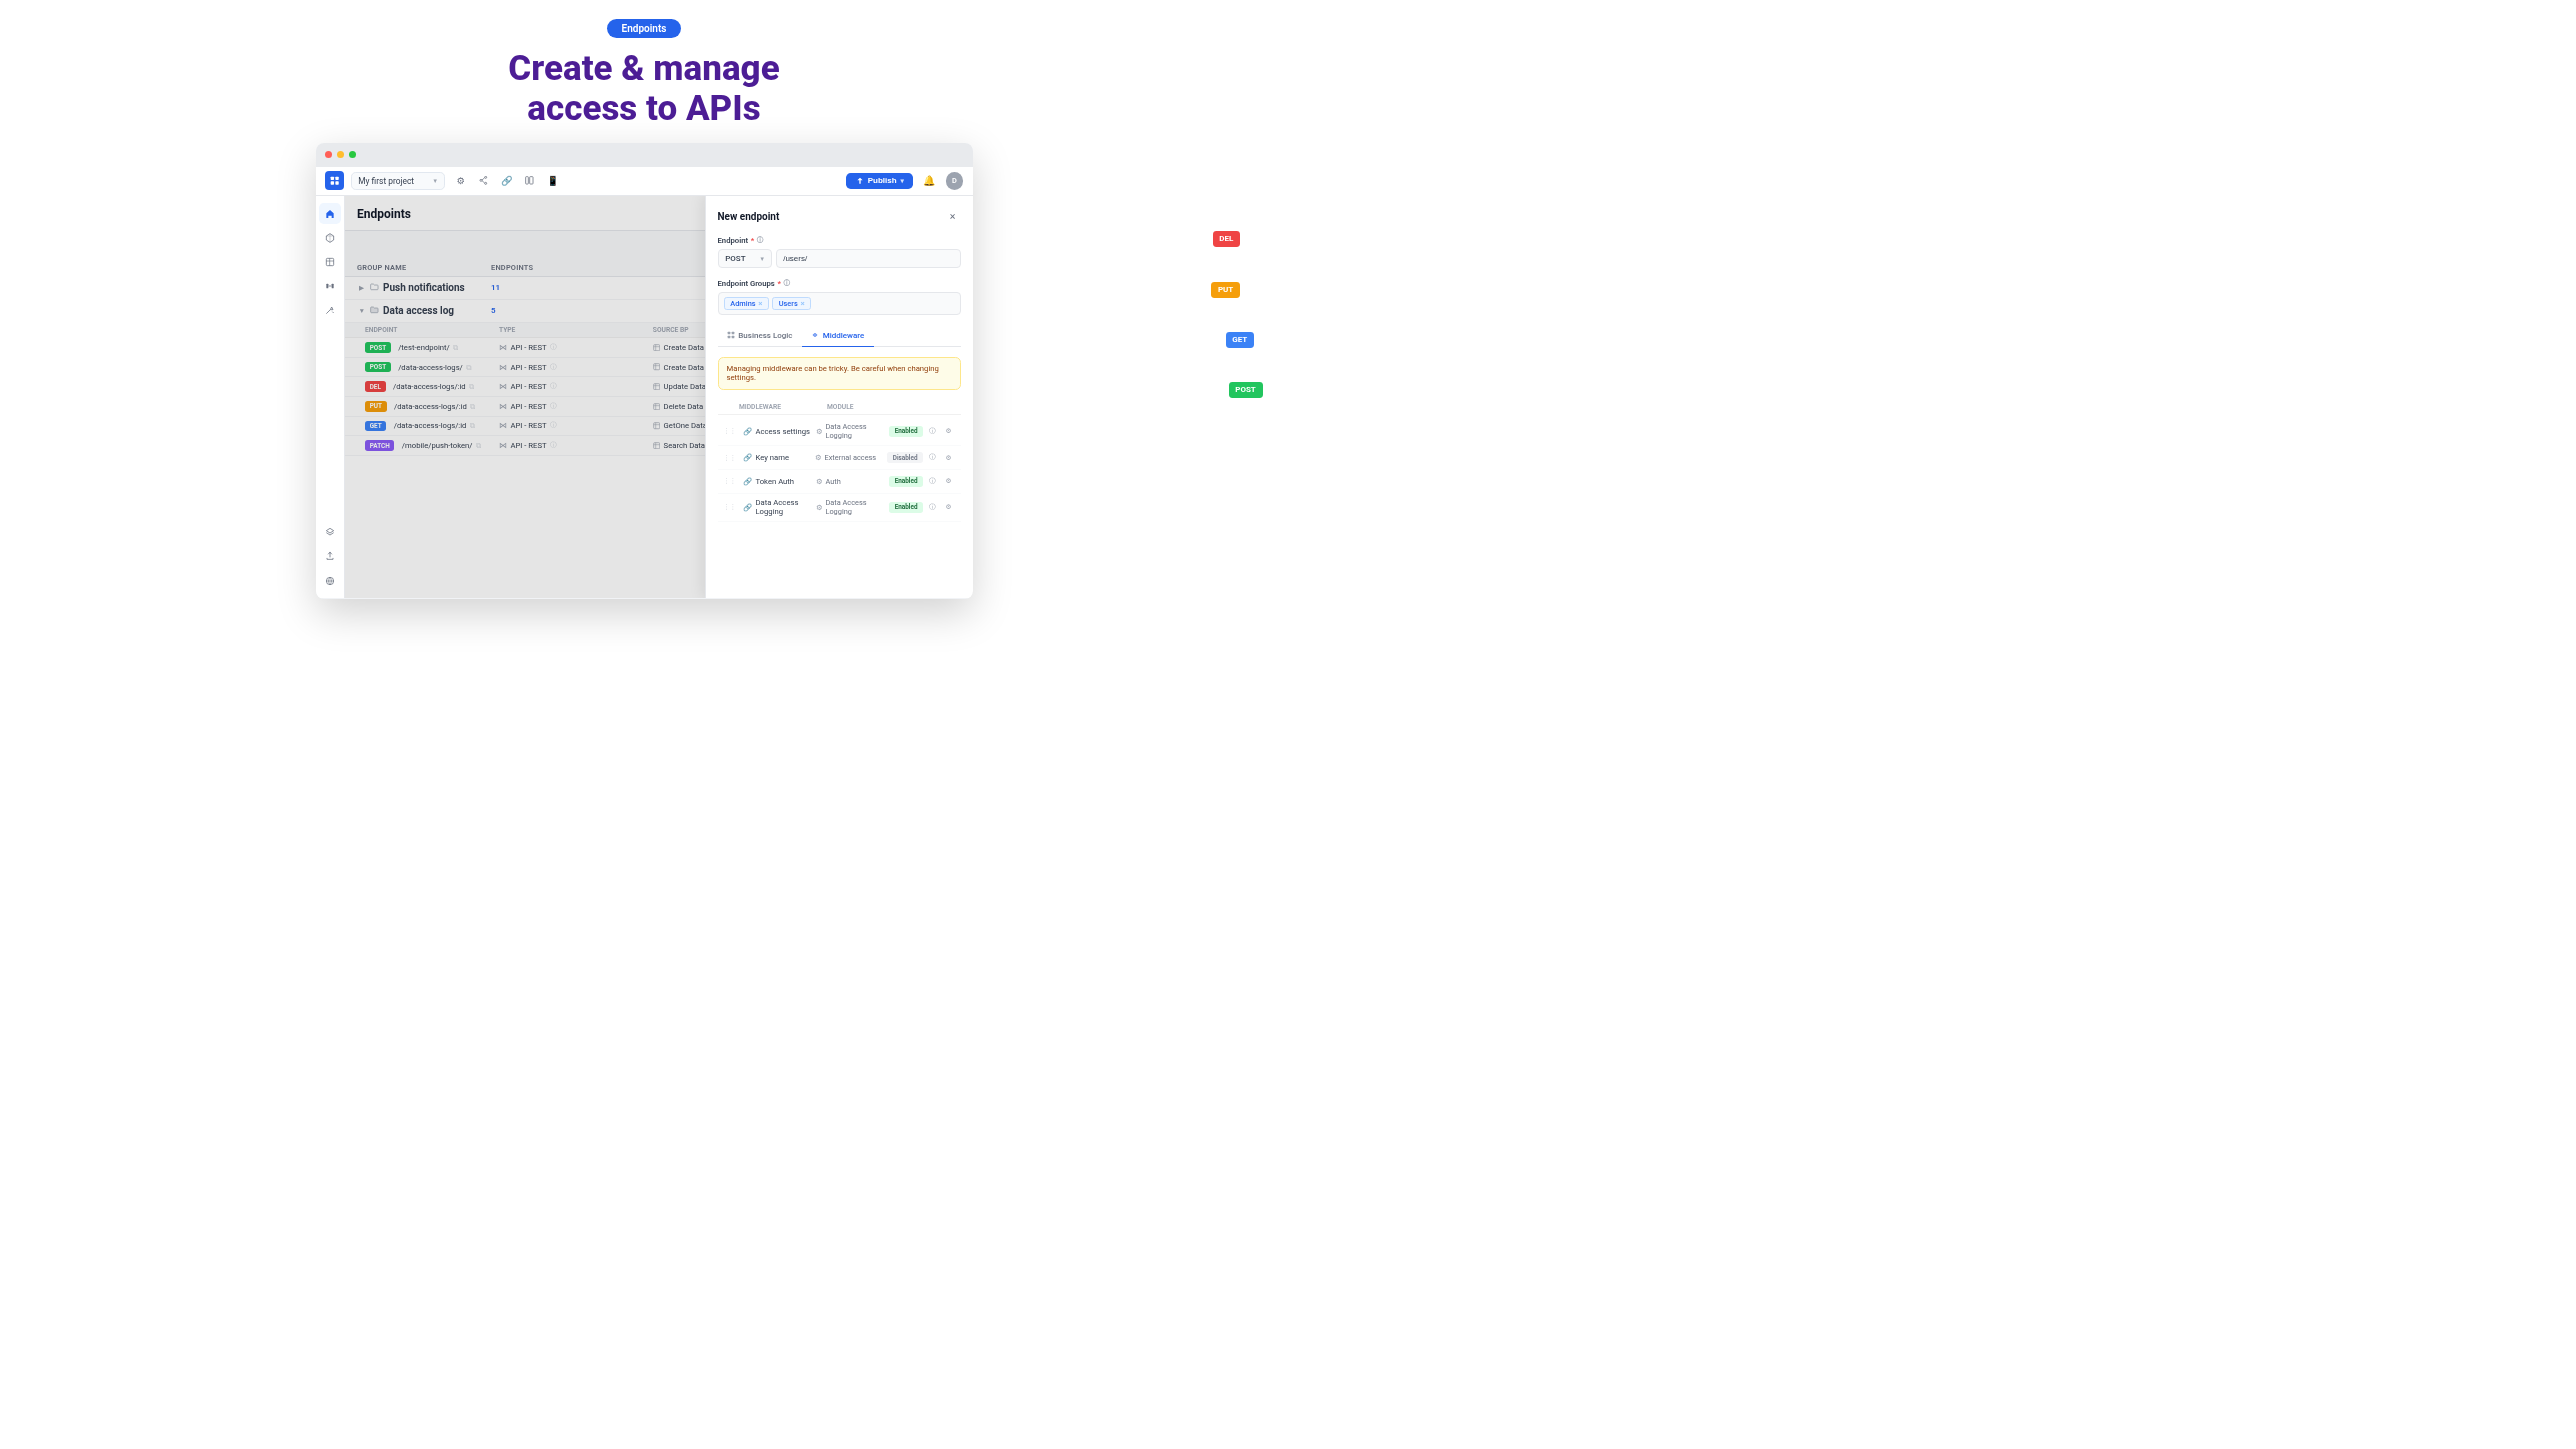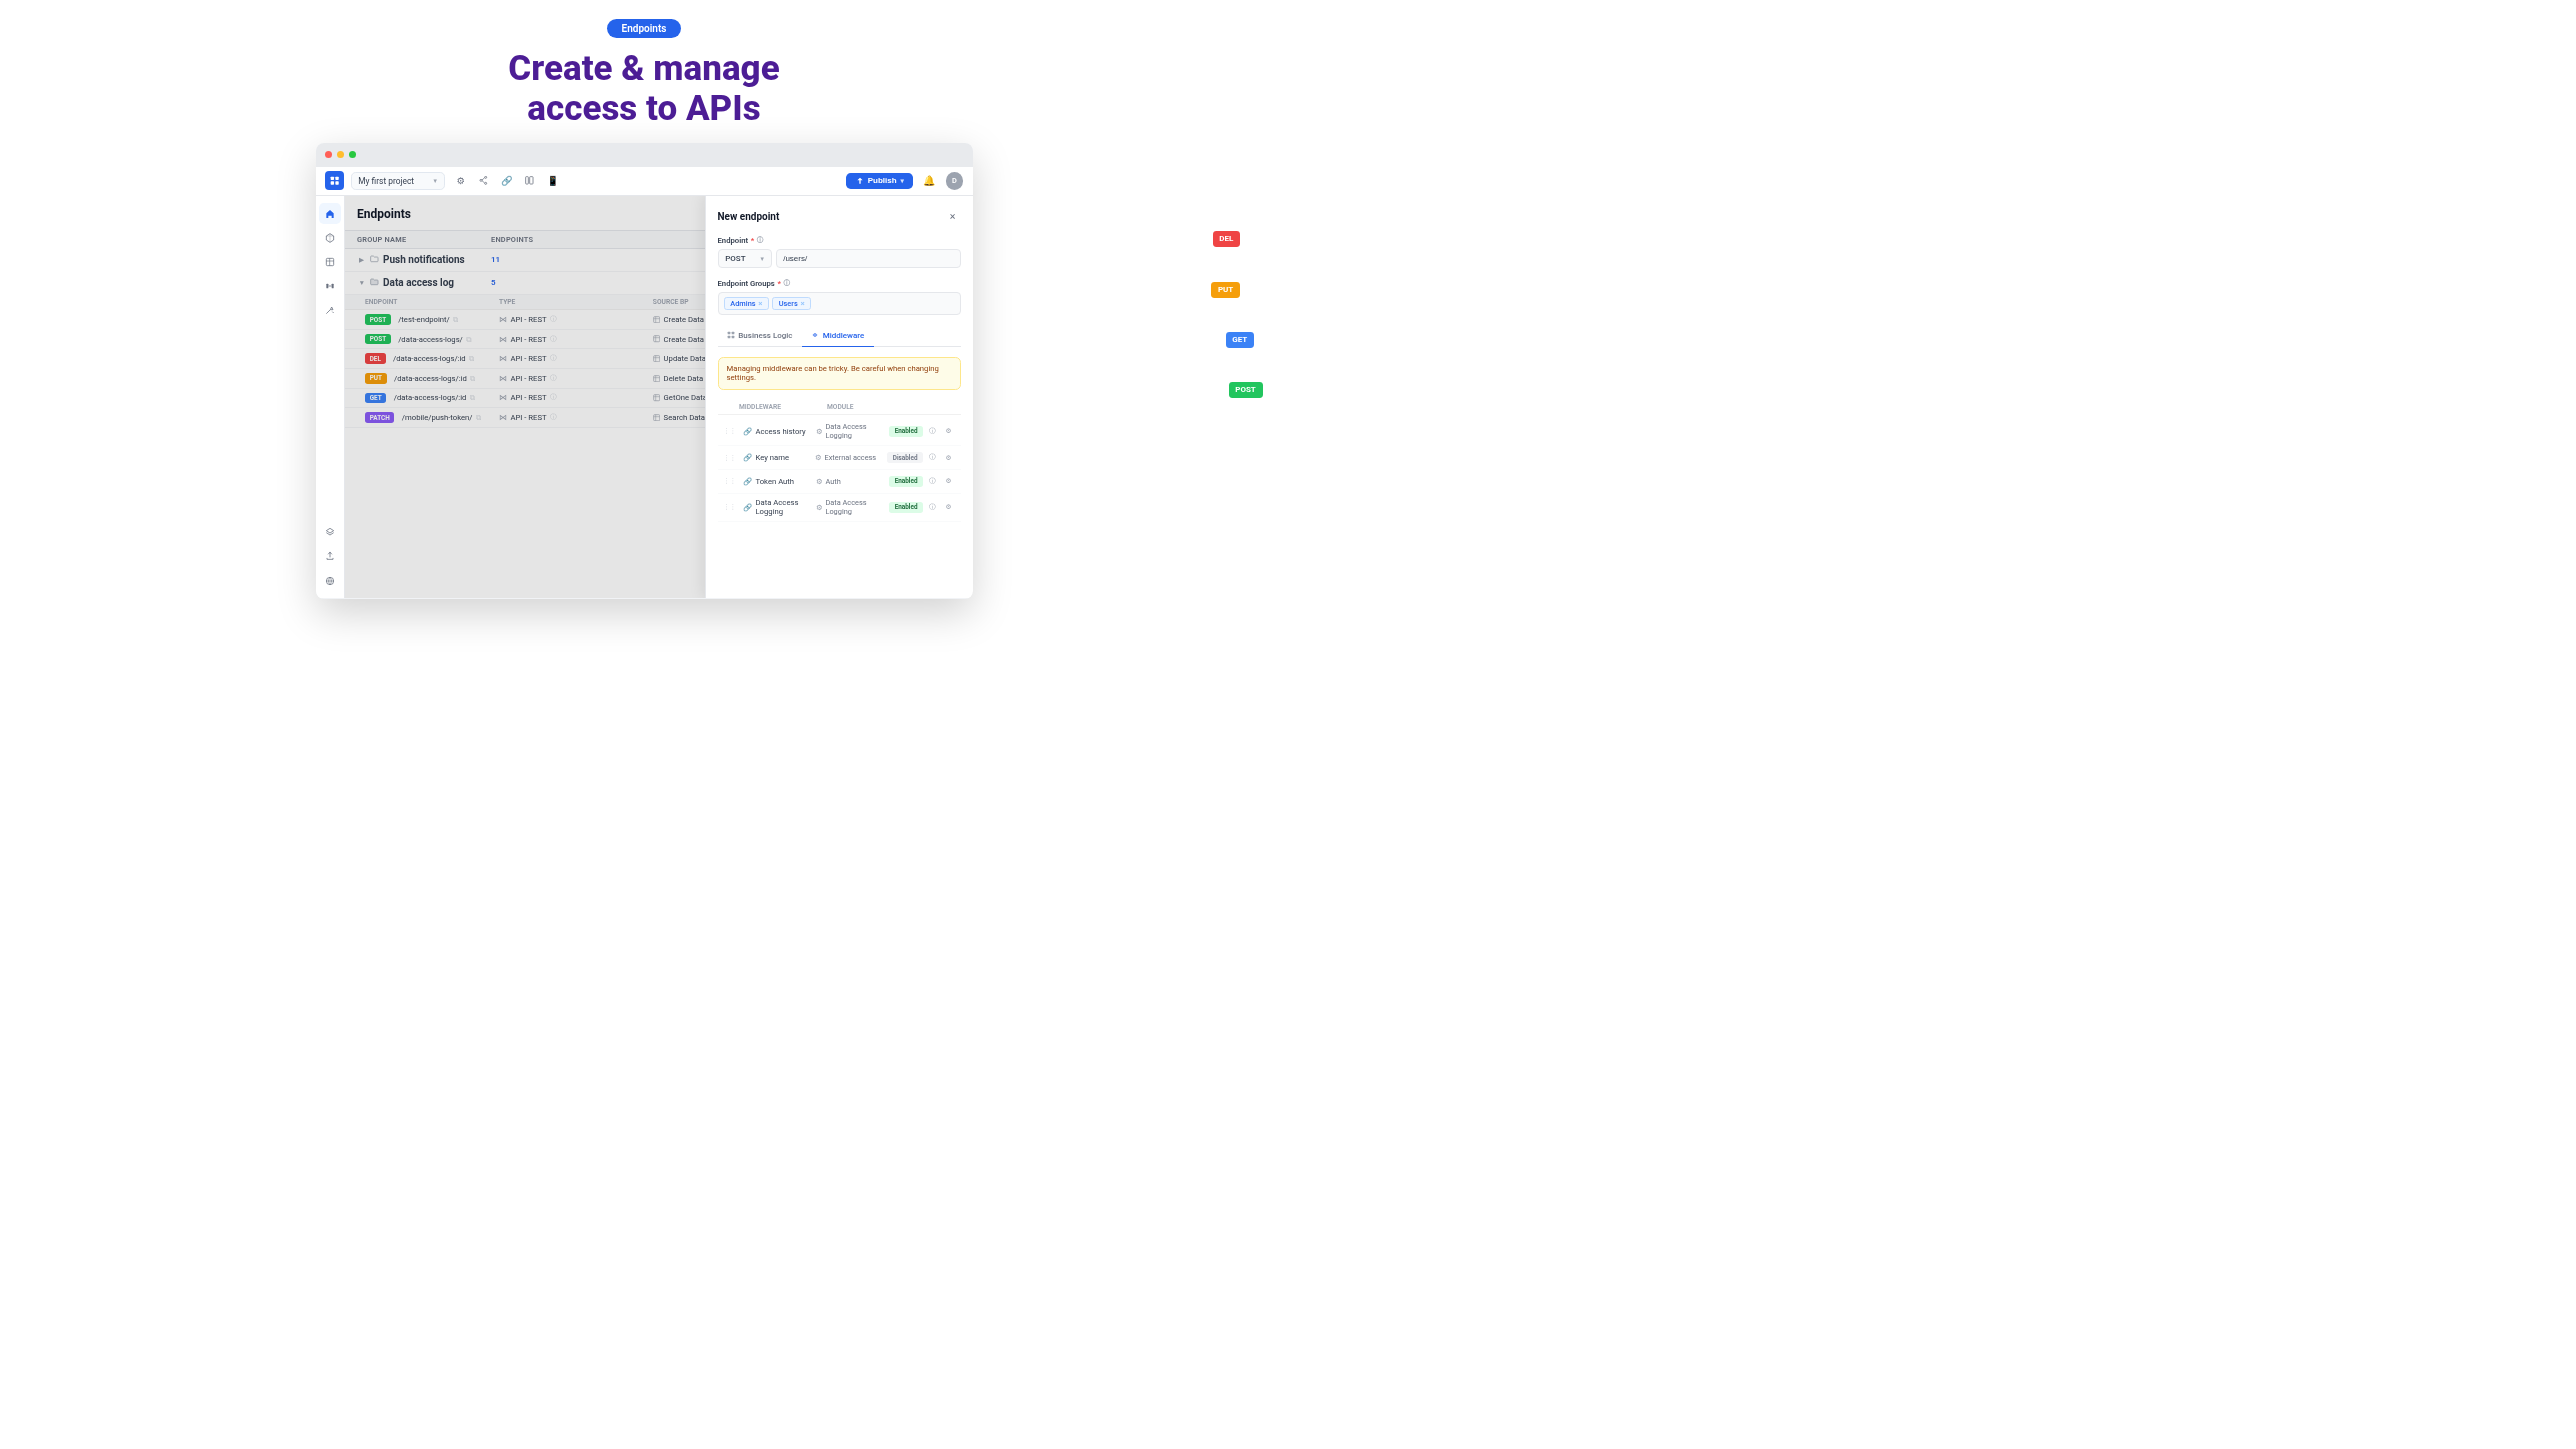--- a/index.html
+++ b/index.html
@@ -258,20 +258,21 @@
       padding: 4px 12px;
       background: #f9fafb;
       border-bottom: 0.7px solid #e5e7eb;
     }
     .table-header-cell {
       font-size: 7.4px;
       font-weight: 600;
       color: #6b7280;
       text-transform: uppercase;
       letter-spacing: 0.03em;
+      margin-top: 28px;
     }
     .group-row {
       display: grid;
       grid-template-columns: 134px 1fr 1fr 1fr;
       padding: 5.4px 12px;
       border-bottom: 0.7px solid #f3f4f6;
       align-items: center;
       background: #ffffff;
     }
     .group-name-cell {
@@ -1037,21 +1038,21 @@
             <div></div>
             <div class="mw-header-cell">Middleware</div>
             <div class="mw-header-cell">Module</div>
             <div></div>
           </div>
 
           <div class="mw-row">
             <div class="mw-drag-handle">⋮⋮</div>
             <div class="mw-name">
               <span class="mw-link-icon">🔗</span>
-              <span>Access history</span>
+              <span>Access settings</span>
             </div>
             <div class="mw-module">
               <span class="mw-module-icon">⚙</span>
               <span>Data Access Logging</span>
             </div>
             <div style="display:flex;align-items:center;gap:2.7px">
               <span class="status-badge status-enabled">Enabled</span>
               <div class="mw-actions">
                 <div class="mw-action-btn">ⓘ</div>
                 <div class="mw-action-btn">⚙</div>

